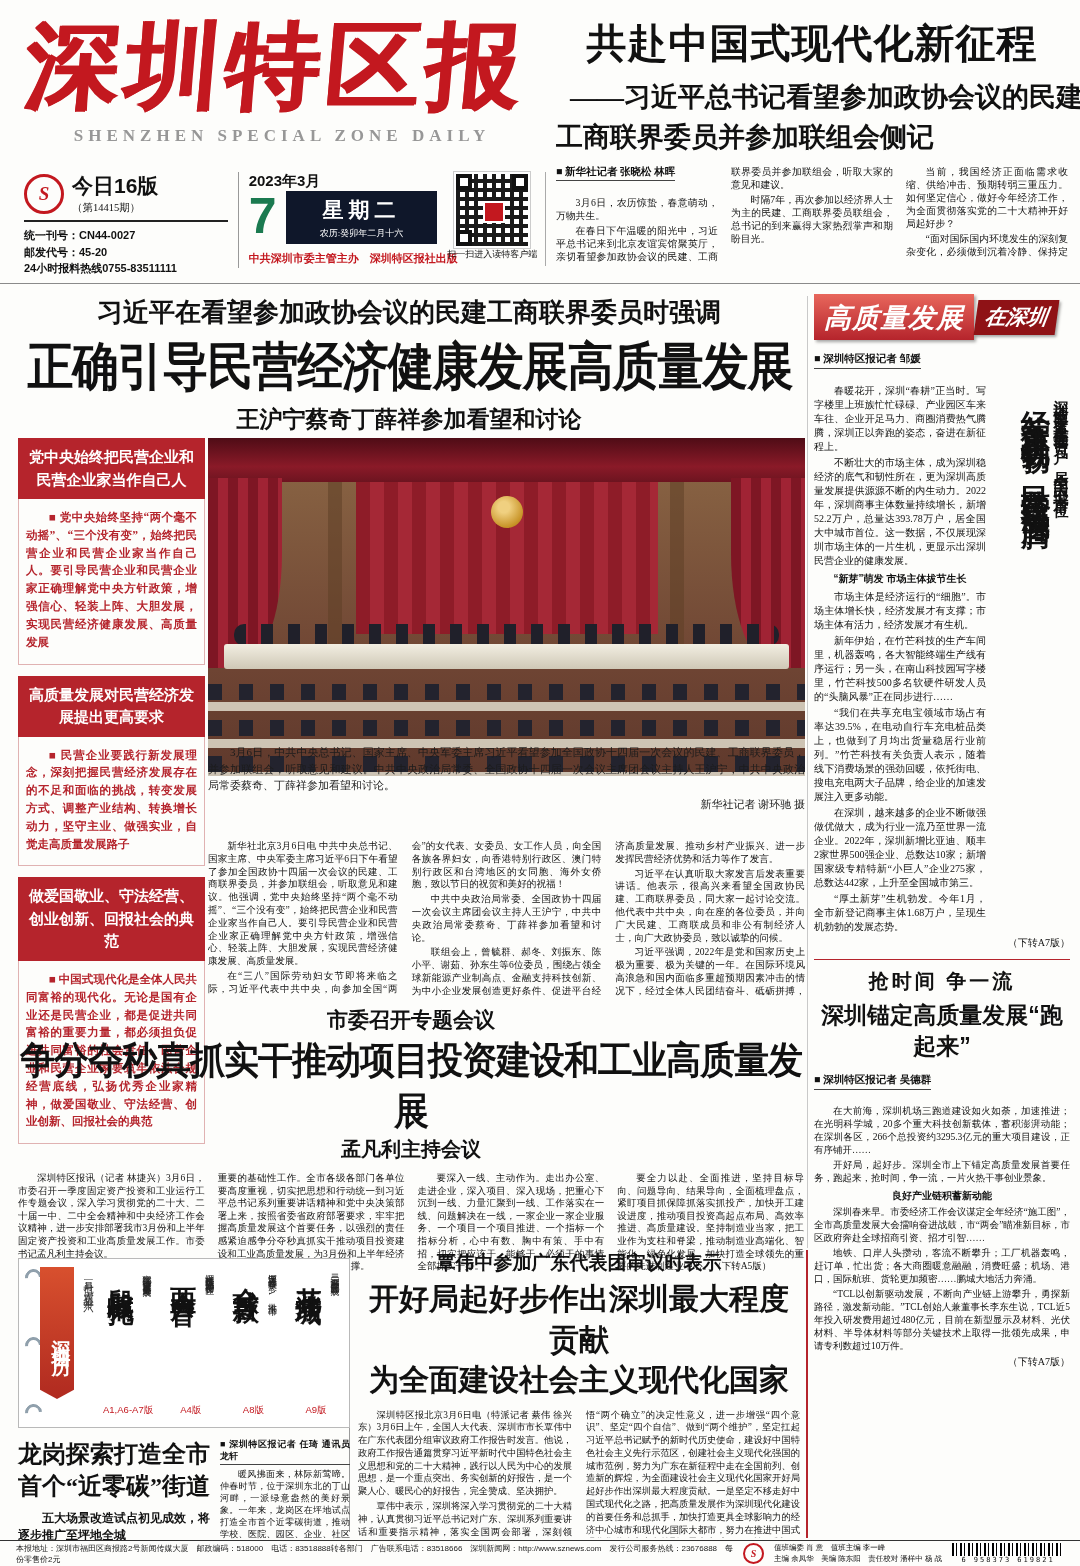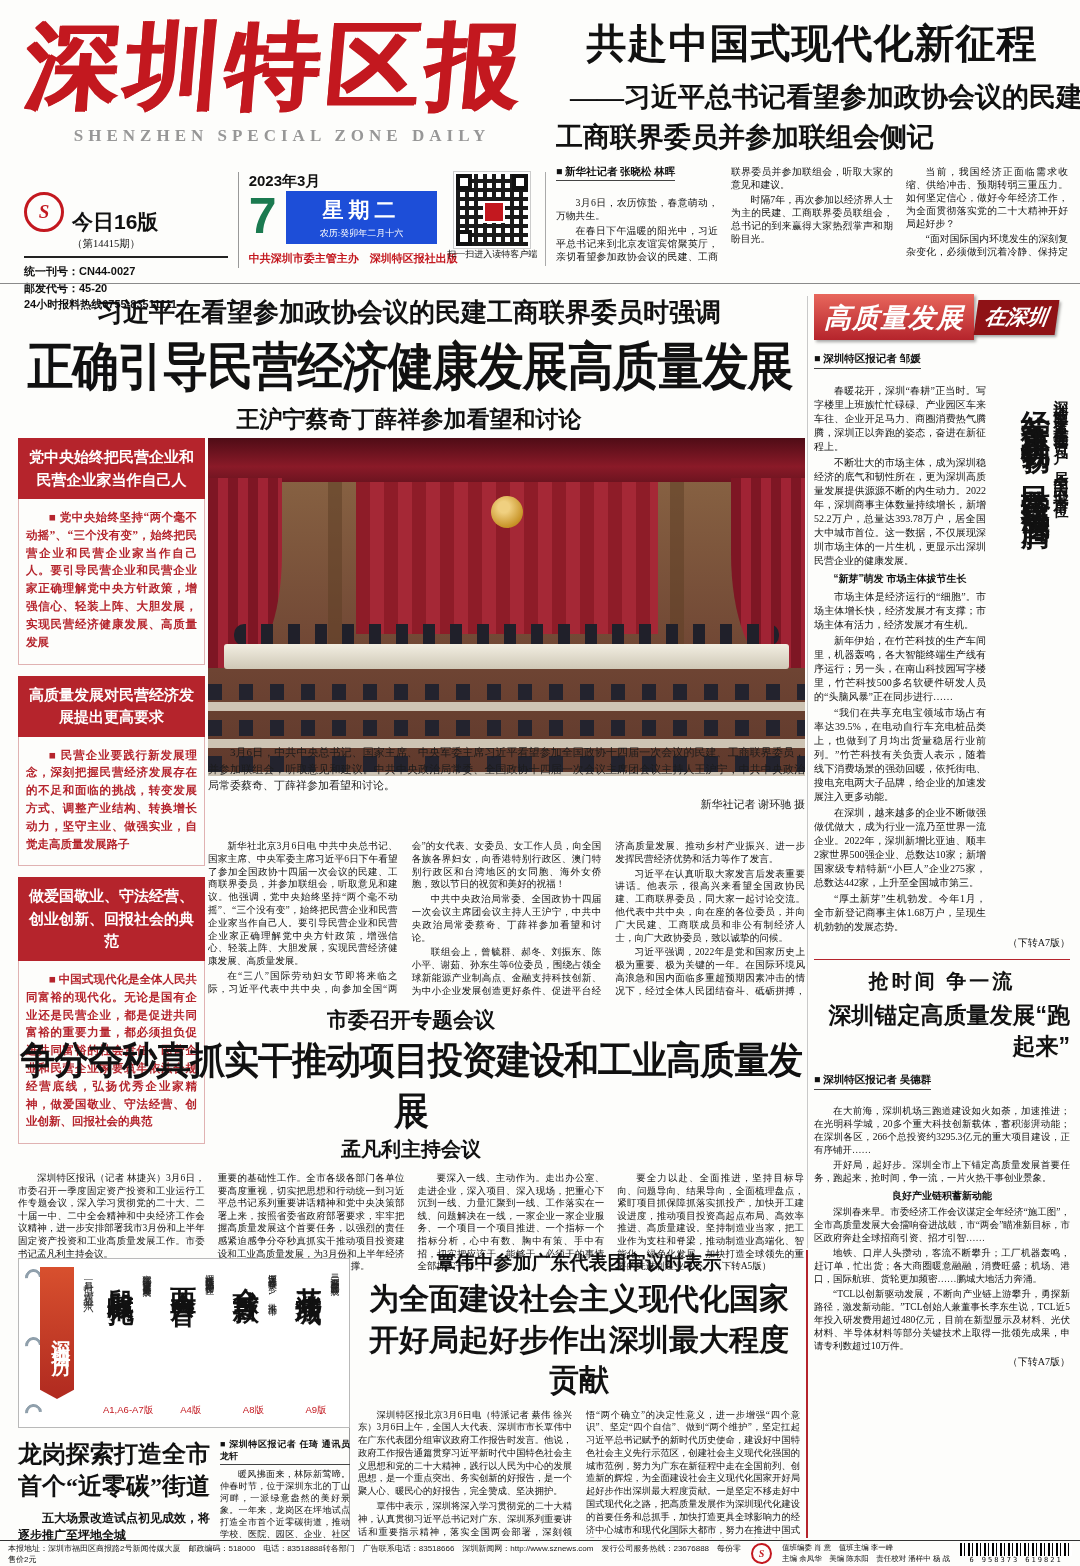--- a/index.html
+++ b/index.html
@@ -16,29 +16,29 @@
   .masthead-en { margin-top:0; text-align:center; color:#979797; font-weight:bold; font-size:17px;
                  letter-spacing:5px; font-family:"Liberation Serif",serif; white-space:nowrap; }
 
   
   .infobar { position:absolute; left:24px; top:172px; width:518px; height:96px; display:flex; }
   .info-left { width:205px; }
   .info-left-top { display:flex; align-items:center; gap:8px; border-bottom:2px solid #222; padding-bottom:5px; }
   .logo-circle { width:34px; height:34px; border-radius:50%; border:3px solid #c3181f; color:#c3181f;
                  display:flex; align-items:center; justify-content:center; font-weight:900; font-size:19px;
                  font-style:italic; flex:none; }
-  .pages-today { font-size:21px; font-weight:bold;margin-top:36px; }
+  .pages-today { font-size:21px; font-weight:bold; }
   .issue-no { font-size:10.5px; margin-top:1px; }
   .info-left-bottom { padding-top:5px; font-size:11px; line-height:1.5; font-weight:bold; }
   .vline-info { border-left:1px solid #999; margin:0 10px; }
   .info-mid { width:188px; }
   .date-ym { font-size:15px; font-weight:bold; }
   .date-row { display:flex; gap:10px; align-items:flex-start; }
   .date-day { font-size:50px; font-weight:900; color:#1b7a50; line-height:1; }
-  .week-box { background:#1d4ed8; color:#fff; flex:1; text-align:center; padding:5px 2px 4px; }
+  .week-box { background:#0f172a; color:#fff; flex:1; text-align:center; padding:5px 2px 4px; }
   .week-txt { font-size:21px; font-weight:bold; letter-spacing:5px; }
   .lunar { font-size:9px; margin-top:3px; letter-spacing:0; }
   .pub-line { color:#c3181f; font-size:11px; font-weight:bold; margin-top:7px; white-space:nowrap; }
   .info-right { width:100px; margin-left:6px; text-align:center; }
   .qr { width:72px; height:72px; margin:0 auto; position:relative; border:2px solid #fff; outline:1px solid #ccc;
         background:
           repeating-linear-gradient(0deg,#1a1a1a 0 4px,transparent 4px 9px),
           repeating-linear-gradient(90deg,#1a1a1a 0 4px,#fff 4px 9px); }
   .qr-corner { position:absolute; width:16px; height:16px; border:4px solid #111; background:#fff; box-sizing:border-box; }
   .qr-c1 { top:0; left:0; } .qr-c2 { top:0; right:0; } .qr-c3 { bottom:0; left:0; }
@@ -120,21 +120,21 @@
              font-family:"Liberation Sans","DejaVu Sans",sans-serif; }
   .vert-wrap { width:84px; display:flex; justify-content:flex-end; padding-top:4px; }
   .vert-head { writing-mode:vertical-rl; font-weight:900; font-size:29px; line-height:1.15; letter-spacing:5px;
                font-family:"Liberation Sans","DejaVu Sans",sans-serif; margin-left:5px; }
   .vert-deck { writing-mode:vertical-rl; font-size:15px; font-weight:bold; letter-spacing:4px; line-height:1.2; }
   .art1-wide { font-size:10px; line-height:14px; text-align:justify; margin-top:2px; }
   .jump { text-align:right; font-size:10px; text-indent:0; }
   .rc-divider { border-top:1px solid #b5242c; margin:9px 0 8px; }
   .art2-kicker { text-align:center; font-weight:bold; font-size:20px; letter-spacing:3px;
                  font-family:"Liberation Sans","DejaVu Sans",sans-serif; }
-  .art2-headline { text-align:right; font-weight:900; font-size:23px; margin:5px 0 7px;
+  .art2-headline { text-align:center; font-weight:900; font-size:23px; margin:5px 0 7px;
                    font-family:"Liberation Sans","DejaVu Sans",sans-serif; }
   .art2-body { font-size:9.5px; line-height:13px; text-align:justify; }
 
   
   .mid { position:absolute; left:18px; top:1006px; width:786px; }
   .mid-kicker { text-align:center; font-size:21px; font-weight:bold; font-family:"Liberation Sans","DejaVu Sans",sans-serif; }
   .mid-headline { text-align:center; font-size:35px; font-weight:900; margin:5px 0 3px; letter-spacing:-1px;
                   font-family:"Liberation Sans","DejaVu Sans",sans-serif; transform:scaleY(1.08); }
   .mid-deck { text-align:center; font-size:20px; font-weight:bold; margin-bottom:9px; }
   .mid-cols { column-count:4; column-gap:13px; font-size:9.5px; line-height:12.6px; height:124px;
@@ -168,21 +168,21 @@
 
   
   .qin { position:absolute; left:354px; top:1250px; width:450px; height:288px; box-sizing:border-box; padding:0 4px; overflow:hidden; }
   .qin-kicker { text-align:center; font-size:19px; font-weight:bold; font-family:"Liberation Sans","DejaVu Sans",sans-serif; }
   .qin-h { text-align:center; font-size:30px; font-weight:900; line-height:1.35; margin-top:3px; }
   .qin-cols { column-count:2; column-gap:14px; font-size:9.3px; line-height:12.8px; height:178px;
               overflow:hidden; margin-top:8px; text-align:justify; }
 
   
   .footer { position:absolute; left:0; top:1540px; width:1080px; height:26px; border-top:1px solid #333;
-            display:flex; align-items:center; padding:0 8px; box-sizing:border-box; gap:10px; background:#fdfdfb; }
+            display:flex; align-items:center; padding:0 16px; box-sizing:border-box; gap:10px; background:#fdfdfb; }
   .ft-info { font-size:8px; color:#222; flex:1; font-family:"Liberation Sans","DejaVu Sans",sans-serif; }
   .ft-logo { width:17px; height:17px; border-radius:50%; border:2px solid #c3181f; color:#c3181f; flex:none;
              font-size:10px; font-weight:900; font-style:italic; display:flex; align-items:center; justify-content:center; }
   .ft-staff { font-size:7.5px; line-height:1.35; font-family:"Liberation Sans","DejaVu Sans",sans-serif; white-space:nowrap; }
   .ft-barcode { display:flex; flex-direction:column; align-items:center; flex:none; }
   .bars { width:112px; height:13px;
           background:repeating-linear-gradient(90deg,#000 0 2px,#fff 2px 4px,#000 4px 5px,#fff 5px 8px); }
   .bc-num { font-size:7px; letter-spacing:2px; font-family:"DejaVu Sans Mono",monospace; }
 </style>
 </head>
@@ -410,22 +410,22 @@
     <div class="lg-right">
       <span class="byline sans">■ 深圳特区报记者 任琦 通讯员 龙轩</span>
       <p>暖风拂面来，林际新莺啼。仲春时节，位于深圳东北的丁山河畔，一派绿意盎然的美好景象。一年来，龙岗区在坪地试点打造全市首个近零碳街道，推动学校、医院、园区、企业、社区五大重点场景改造，各有突破。</p>
       <div class="jump">（下转A5版）</div>
     </div>
   </div>
 
   <div class="qin">
     <div class="qin-kicker">覃伟中参加广东代表团审议时表示</div>
     <div class="qin-h">
+      <div>开好局起好步作出深圳最大程度贡献</div>
       <div>为全面建设社会主义现代化国家</div>
-      <div>开好局起好步作出深圳最大程度贡献</div>
     </div>
     <div class="qin-cols">
       <p>深圳特区报北京3月6日电（特派记者 綦伟 徐兴东）3月6日上午，全国人大代表、深圳市市长覃伟中在广东代表团分组审议政府工作报告时发言。他说，政府工作报告通篇贯穿习近平新时代中国特色社会主义思想和党的二十大精神，践行以人民为中心的发展思想，是一个重点突出、务实创新的好报告，是一个聚人心、暖民心的好报告，完全赞成、坚决拥护。</p>
       <p>覃伟中表示，深圳将深入学习贯彻党的二十大精神，认真贯彻习近平总书记对广东、深圳系列重要讲话和重要指示精神，落实全国两会部署，深刻领悟“两个确立”的决定性意义，进一步增强“四个意识”、坚定“四个自信”、做到“两个维护”，坚定扛起习近平总书记赋予的新时代历史使命，建设好中国特色社会主义先行示范区，创建社会主义现代化强国的城市范例，努力为广东在新征程中走在全国前列、创造新的辉煌，为全面建设社会主义现代化国家开好局起好步作出深圳最大程度贡献。一是坚定不移走好中国式现代化之路，把高质量发展作为深圳现代化建设的首要任务和总抓手，加快打造更具全球影响力的经济中心城市和现代化国际大都市，努力在推进中国式现代化道路上走在前列、勇当尖兵。（下转A5版）</p>
     </div>
   </div>
 
   <div class="footer">
     <div class="ft-info">本报地址：深圳市福田区商报路2号新闻传媒大厦　邮政编码：518000　电话：83518888转各部门　广告联系电话：83518666　深圳新闻网：http://www.sznews.com　发行公司服务热线：23676888　每份零售价2元</div>
     <div class="ft-logo">S</div>

